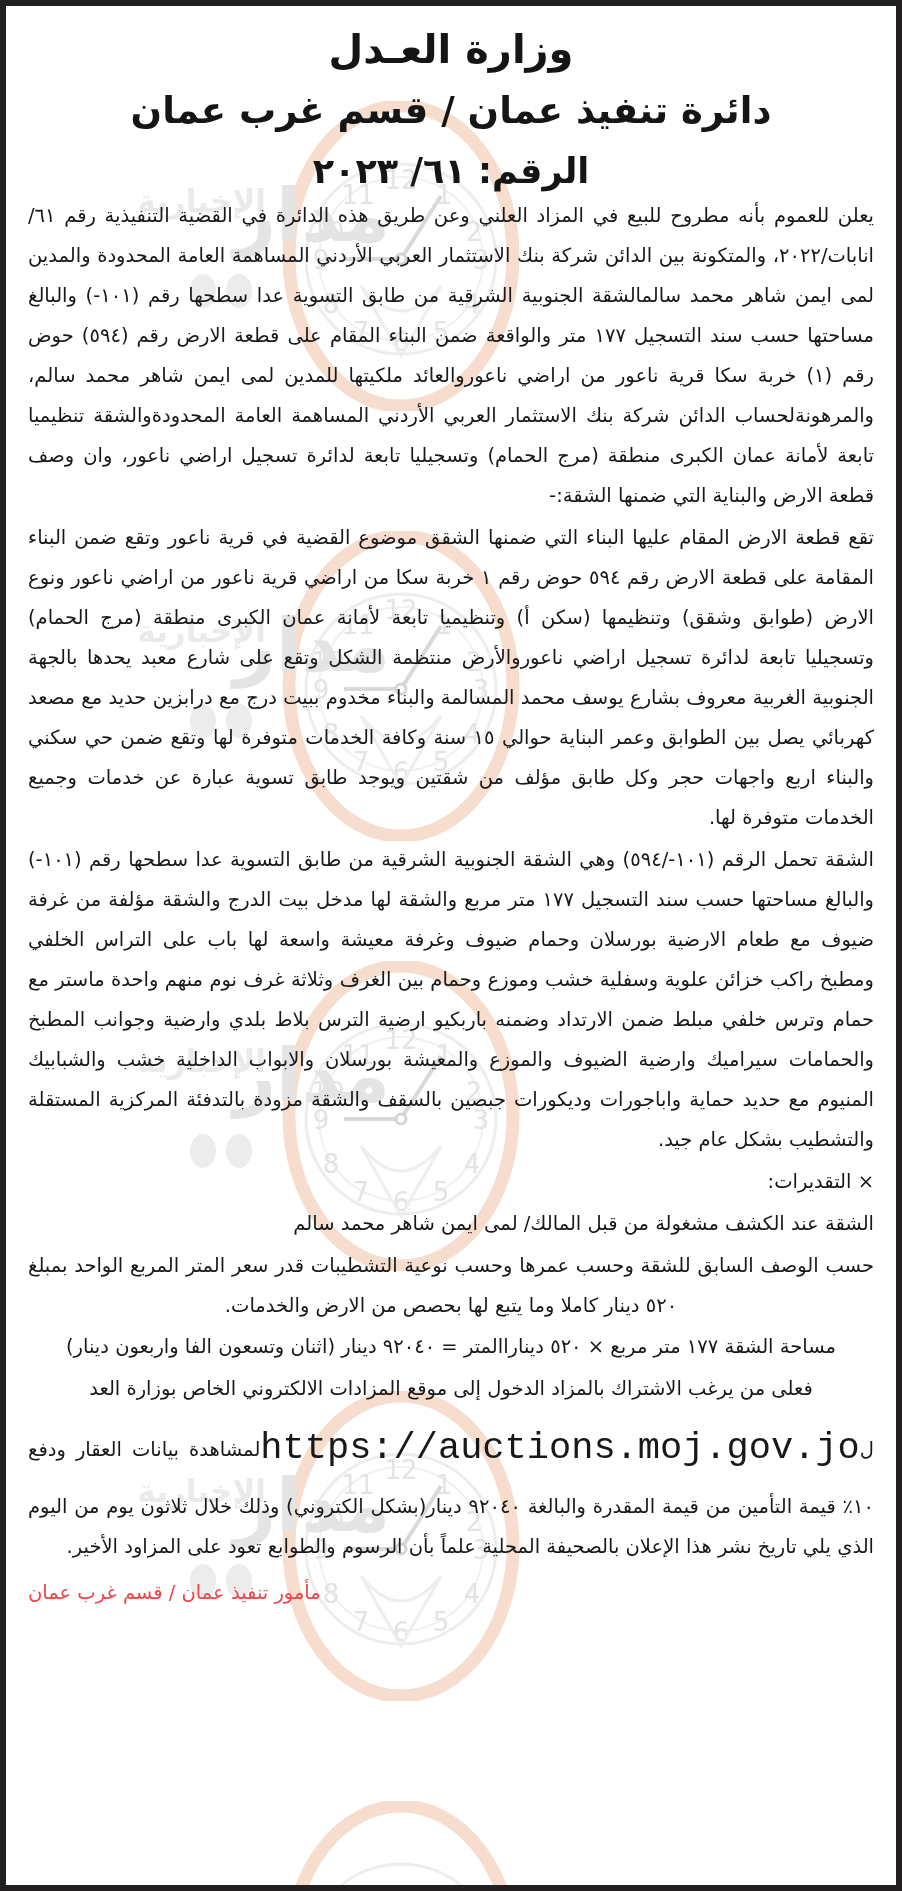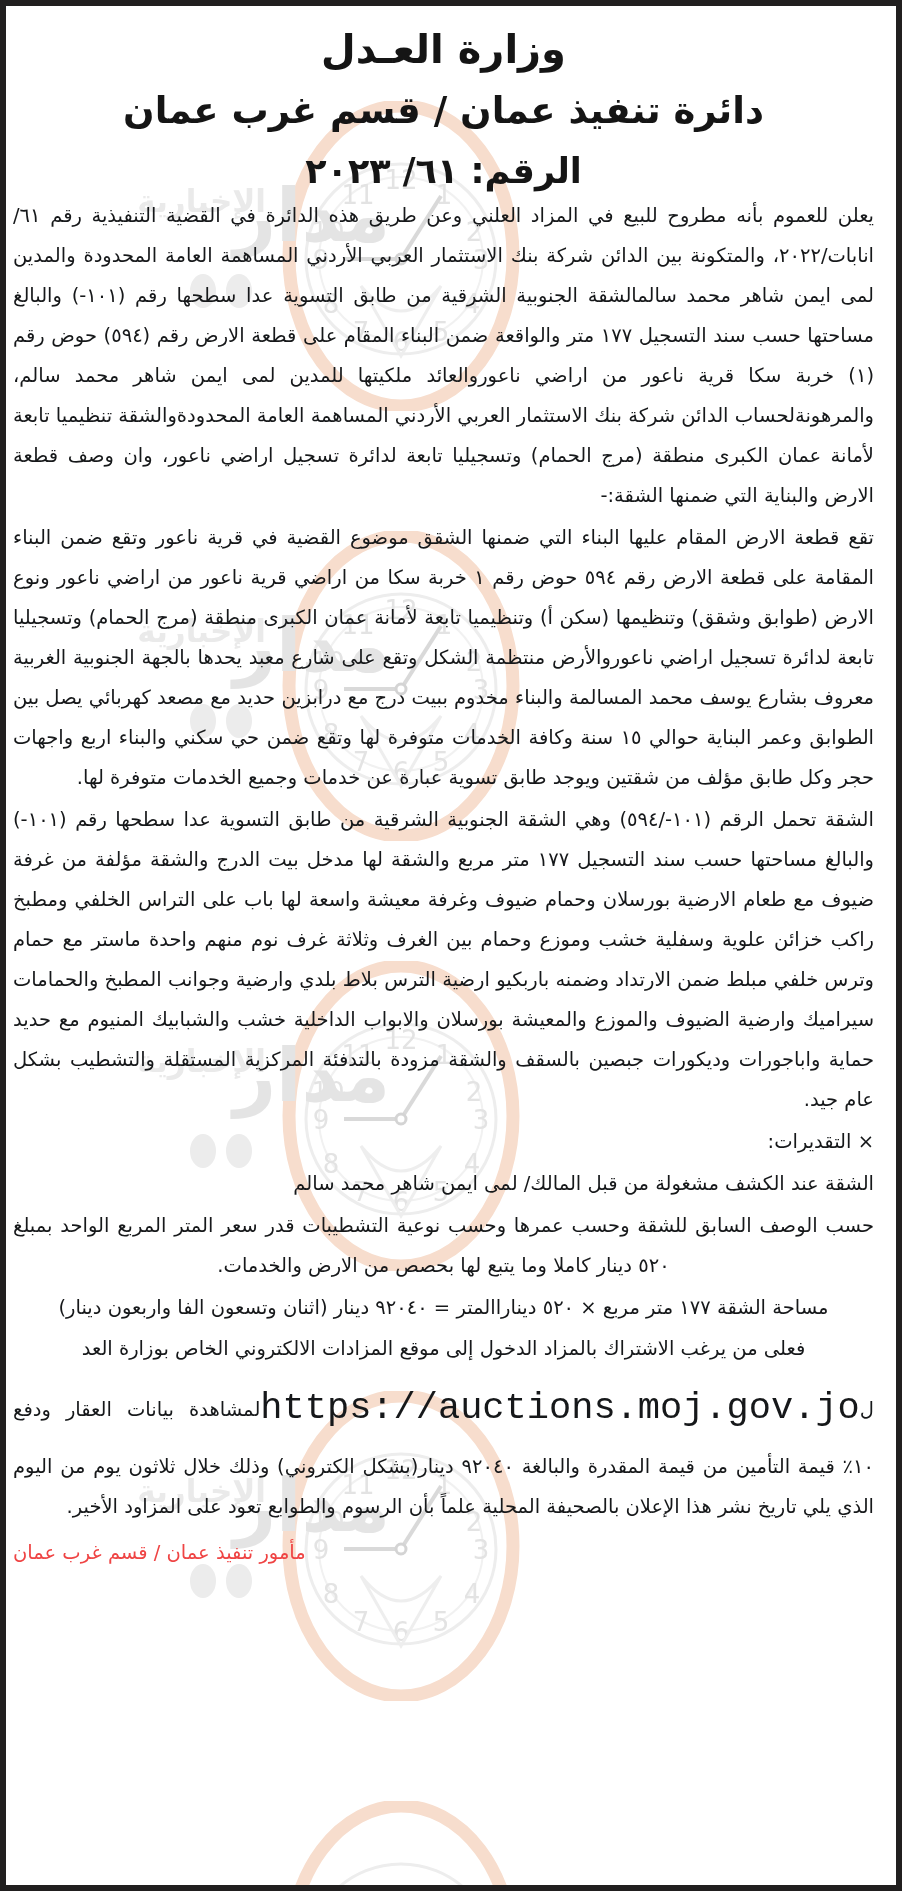--- a/index.html
+++ b/index.html
@@ -78,21 +78,21 @@
     background: #ececec;
     top: 118px;
   }
   .wm-logo .wm-dot.d1 { right: 140px; }
   .wm-logo .wm-dot.d2 { right: 176px; }
 
   
   #content {
     position: relative;
     z-index: 2;
-    padding: 12px 22px 0 7px;
+    padding: 12px 22px 0 22px;
   }
 
   .h-line {
     text-align: center;
     font-weight: 700;
     color: #151515;
     font-family: "DejaVu Sans", "Liberation Sans", sans-serif;
     line-height: 1.28;
   }
   #title-ministry {

